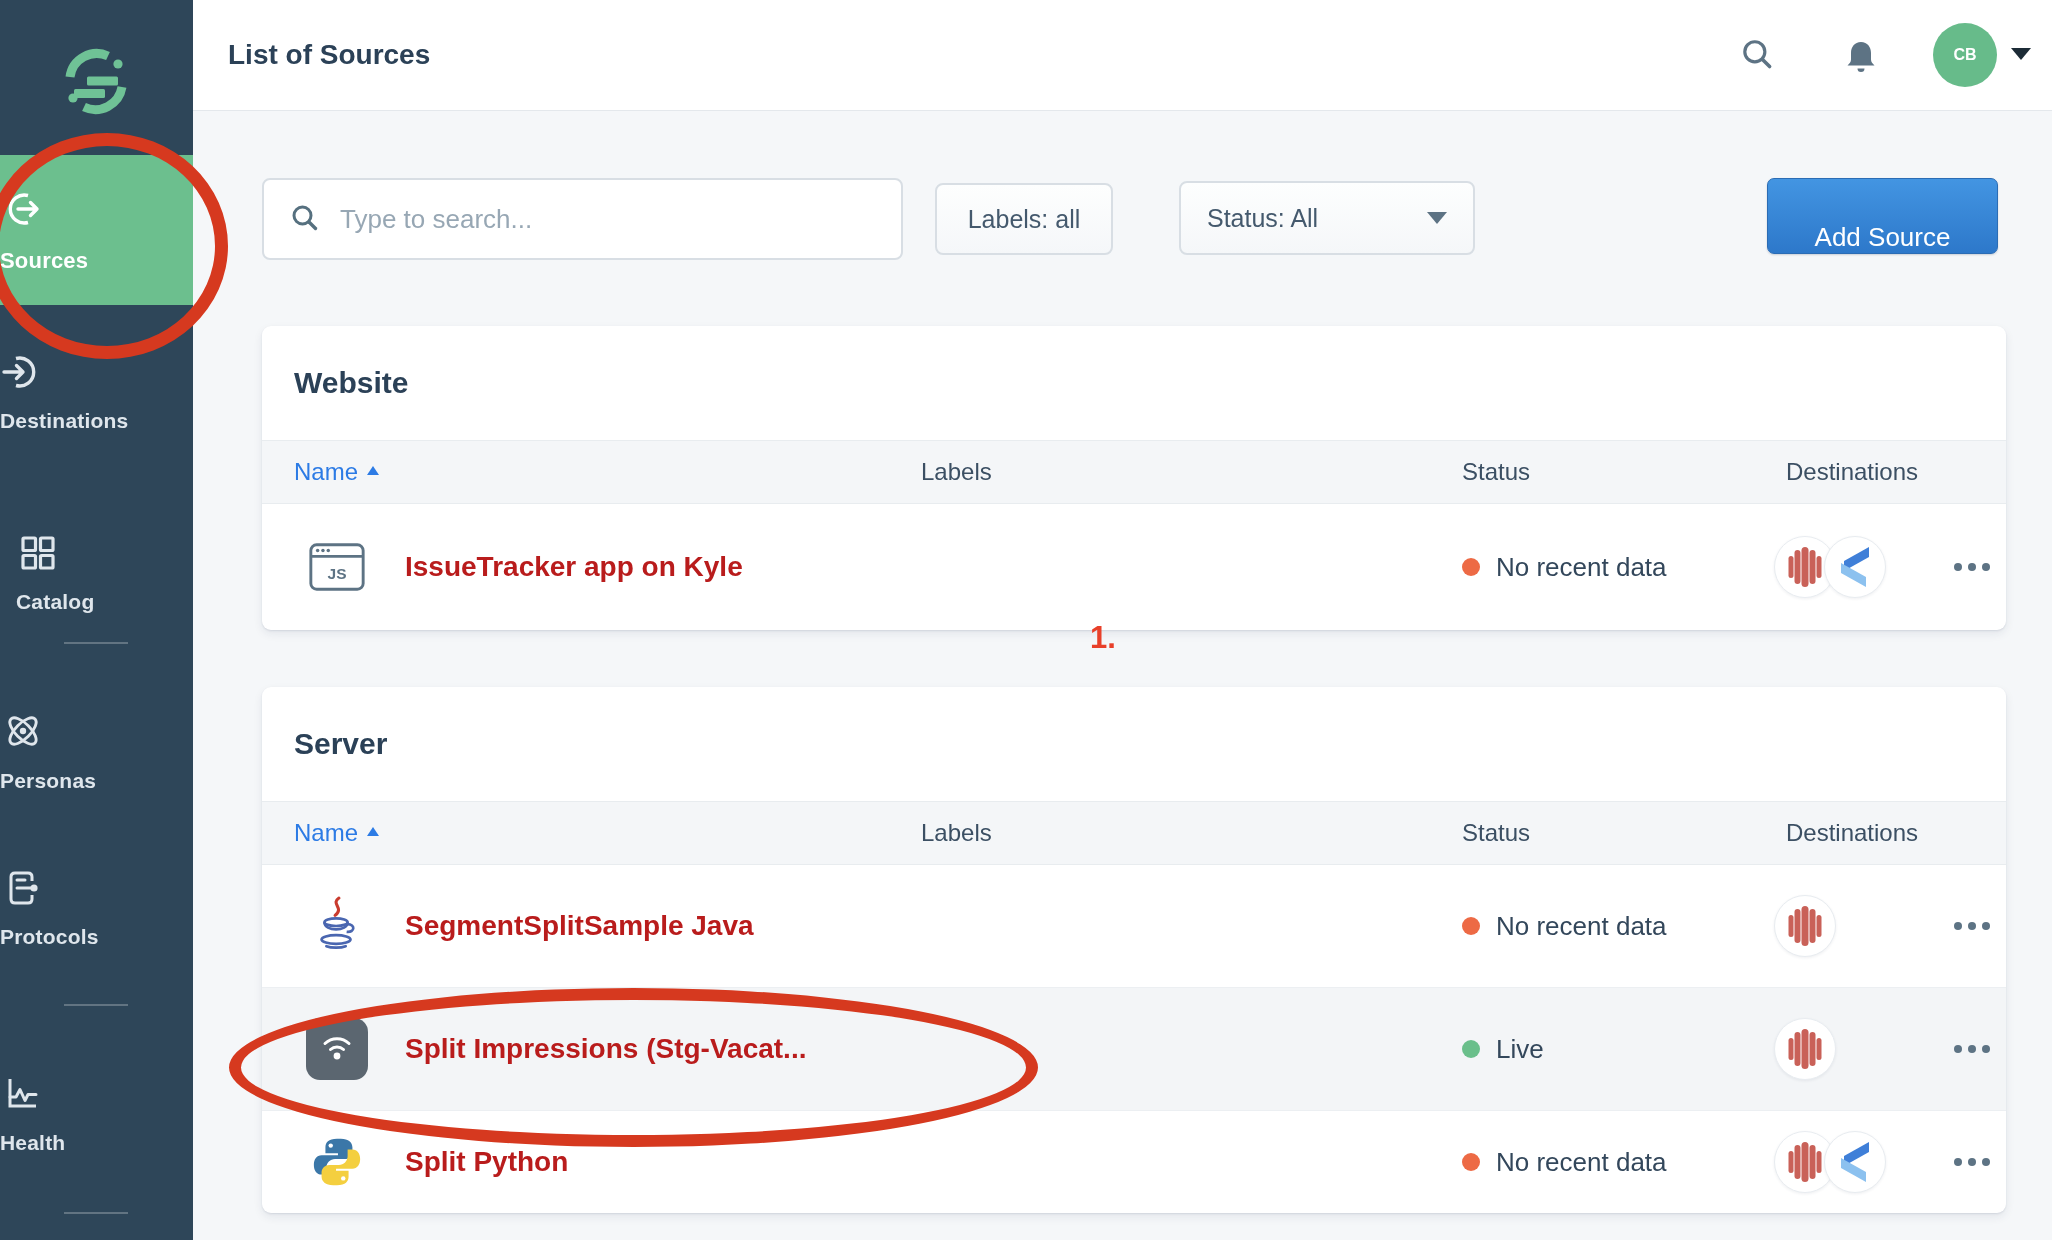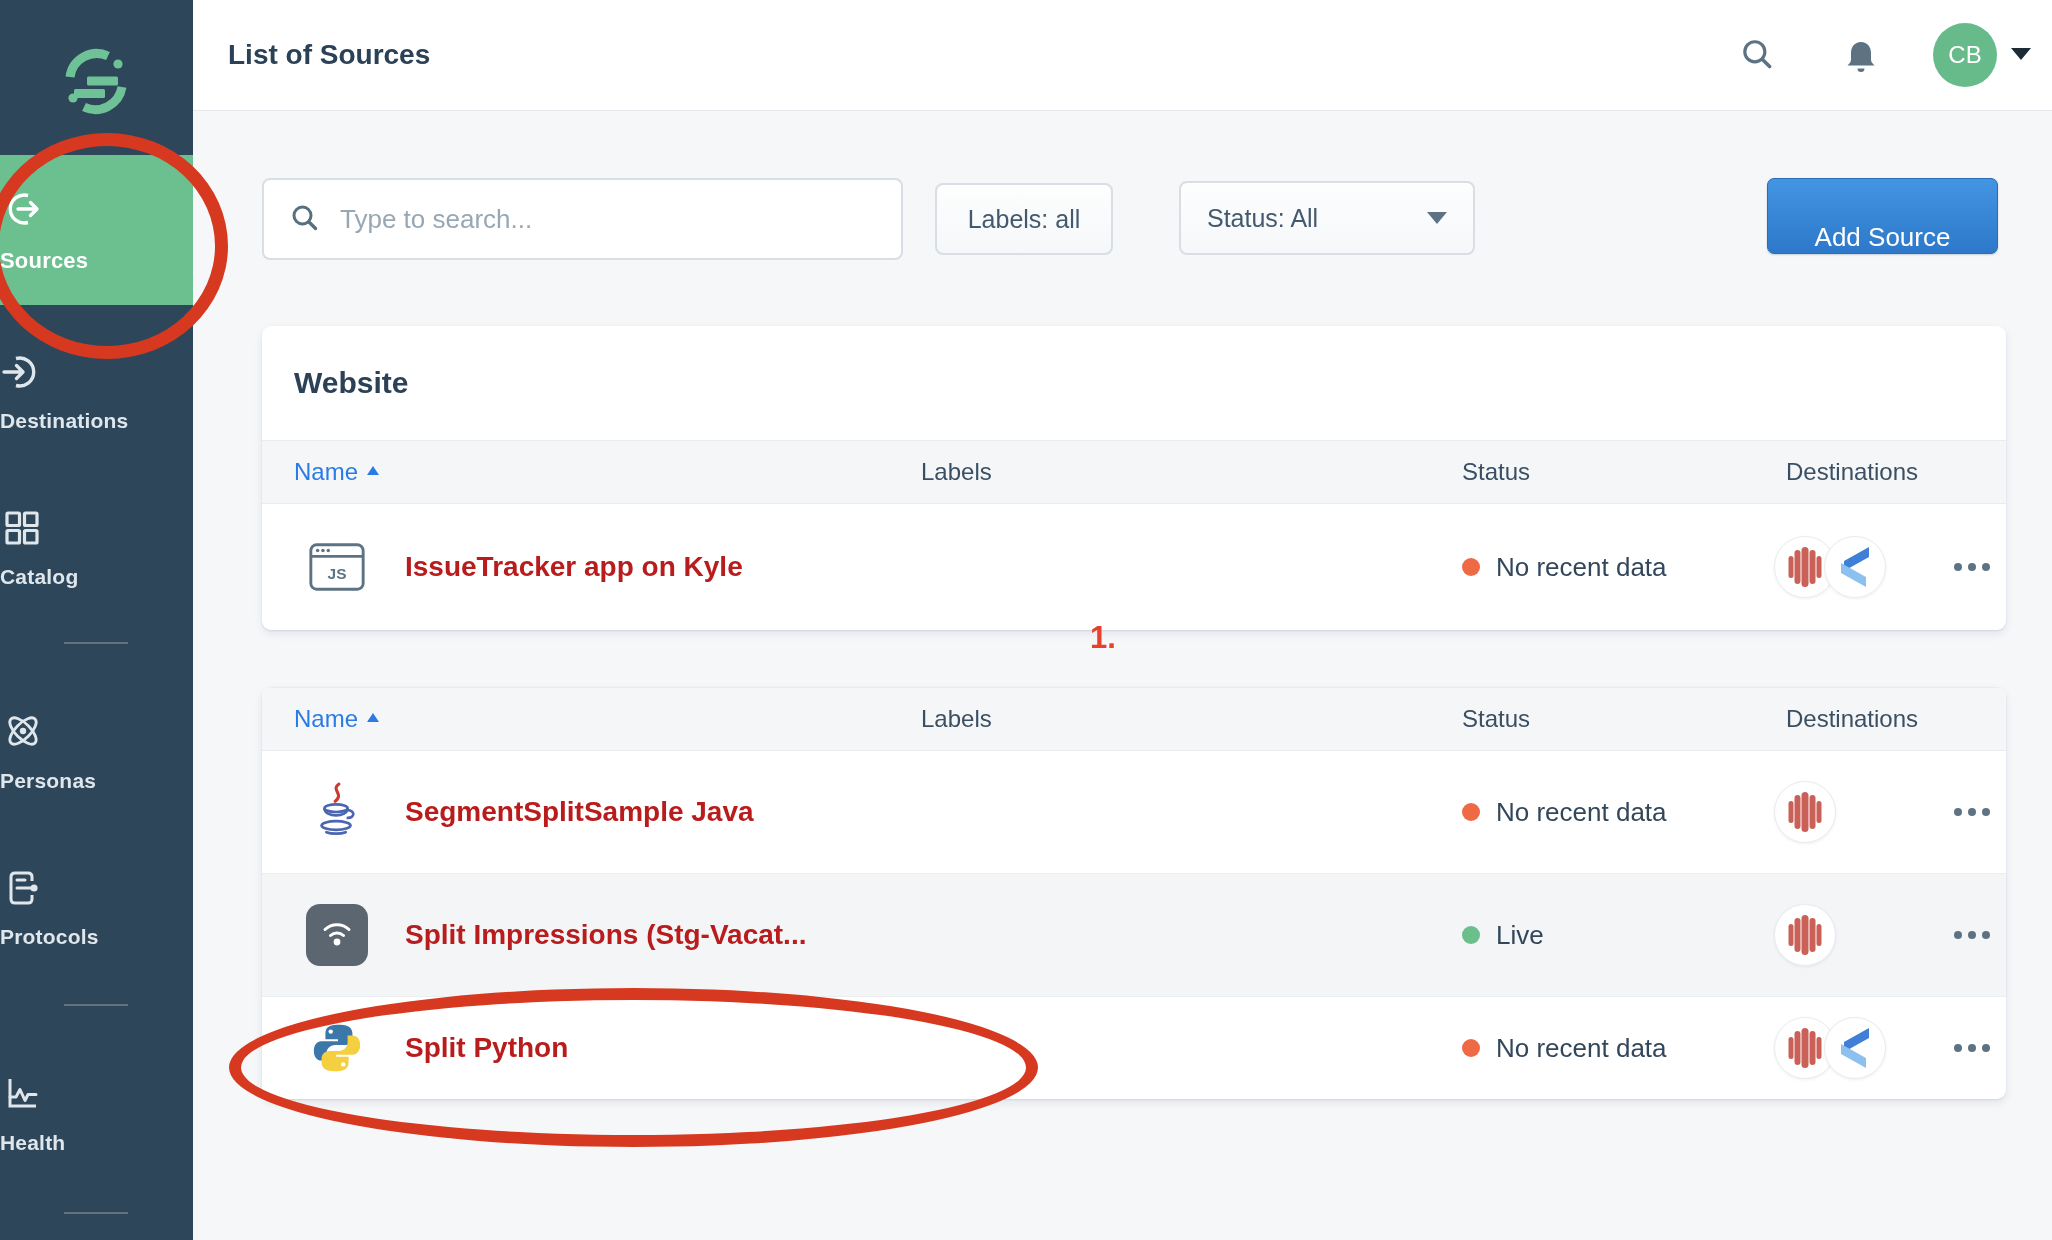--- a/index.html
+++ b/index.html
@@ -15,21 +15,21 @@
   .nav-item.active{top:155px;height:150px;justify-content:center;background:#6cbf8e;gap:13px;}
   .nav-item.active .lbl{color:#ffffff;font-size:22px;}
   .nav-sep{position:absolute;left:64px;width:64px;height:2px;background:rgba(255,255,255,.25);}
 
   
   .main{position:absolute;left:193px;top:0;right:0;height:1240px;}
   .topbar{position:absolute;left:0;top:0;right:0;height:110px;background:#ffffff;border-bottom:1px solid #e4e8ec;}
   .page-title{position:absolute;left:35px;top:0;line-height:110px;font-size:28px;font-weight:600;color:#2b4157;}
   .top-ic{position:absolute;top:37px;cursor:pointer;}
   .avatar{position:absolute;left:1740px;top:23px;width:64px;height:64px;border-radius:50%;background:#67bb8a;
-          color:#fff;font-size:24px;font-weight:400;display:flex;align-items:center;justify-content:center;cursor:pointer;}
+          color:#fff;font-size:16px;font-weight:700;display:flex;align-items:center;justify-content:center;cursor:pointer;}
   .avatar-caret{position:absolute;left:1818px;top:48px;width:0;height:0;border-left:10px solid transparent;
           border-right:10px solid transparent;border-top:12px solid #1c2b36;cursor:pointer;}
 
   
   .search-box{position:absolute;left:69px;top:178px;width:641px;height:82px;background:#fff;border:2px solid #d8dee4;
           border-radius:8px;box-sizing:border-box;display:flex;align-items:center;}
   .search-box svg{margin:0 18px 0 26px;flex:0 0 auto;}
   .search-box input{border:none;outline:none;flex:1;font-size:26px;color:#a16207;background:transparent;
           font-family:"Liberation Sans",sans-serif;}
   .search-box input::placeholder{color:#97a7b4;}
@@ -114,21 +114,21 @@
     <div class="nav-item" style="top:350px;">
       <span>
         <svg width="44" height="44" viewBox="0 0 44 44">
           <path d="M16 8.5 A14 14 0 1 1 16 35.5" fill="none" stroke="#dfe6ec" stroke-width="3.4"></path>
           <path d="M4 22 H23 M16.5 15.5 L23 22 L16.5 28.5" fill="none" stroke="#dfe6ec" stroke-width="3.4" stroke-linecap="round" stroke-linejoin="round"></path>
         </svg>
       </span>
       <span class="lbl">Destinations</span>
     </div>
 
-    <div class="nav-item" style="top:506px;">
+    <div class="nav-item" style="top:531px;margin-left:16px;">
       <span>
         <svg width="44" height="44" viewBox="0 0 44 44">
           <g fill="none" stroke="#dfe6ec" stroke-width="3.2">
             <rect x="7" y="7" width="12.5" height="12.5" rx="1"></rect>
             <rect x="24.5" y="7" width="12.5" height="12.5" rx="1"></rect>
             <rect x="7" y="24.5" width="12.5" height="12.5" rx="1"></rect>
             <rect x="24.5" y="24.5" width="12.5" height="12.5" rx="1"></rect>
           </g>
         </svg>
       </span>
@@ -276,20 +276,21 @@
           <span class="menu-dots">
               <i></i>
               <i></i>
               <i></i>
             </span>
         </div>
       </div>
     </div>
 
     <div class="card card-server">
+      <div class="card-title">Server</div>
       <div class="thead">
         <div class="c-name">
           <span class="sort-name">
             <span>Name</span>
             <span class="sort-caret"></span>
           </span>
         </div>
         <div class="c-labels">Labels</div>
         <div class="c-status">Status</div>
         <div class="c-dest" style="justify-content:center;padding-left:0;">Destinations</div>

